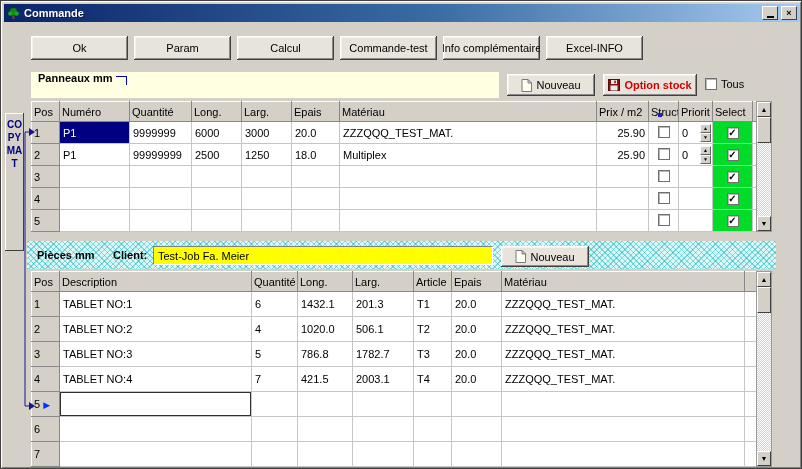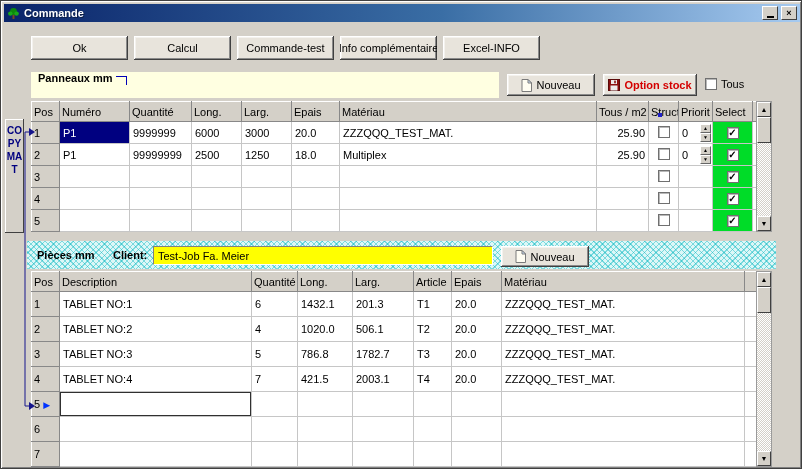--- a/index.html
+++ b/index.html
@@ -91,21 +91,21 @@
       repeating-linear-gradient(-45deg, rgba(0,180,190,.45) 0 1px, transparent 1px 4px)}
   .pieces-title{position:absolute;left:36px;top:248px;font-weight:bold}
   .client-label{position:absolute;left:112px;top:248px;font-weight:bold}
   .client-input{position:absolute;left:152px;top:245px;width:340px;height:19px;background:#ffff00;
     border:1px solid;border-color:#808080 #fff #fff #808080;font-family:"Liberation Sans",sans-serif;
     font-size:11px;padding:0 4px;color:#000}
   .btn-nouveau-pieces{position:absolute;left:500px;top:245px;width:88px;height:21px}
   .btn-option-pieces{position:absolute;left:598px;top:245px;width:99px;height:21px}
 
   
-  .copymat{position:absolute;left:4px;top:118px;width:19px;height:114px;background:#d4d0c8;
+  .copymat{position:absolute;left:4px;top:112px;width:19px;height:138px;background:#d4d0c8;
     box-shadow:inset -1px -1px 0 #404040, inset 1px 1px 0 #fff;
     font-weight:bold;font-size:10px;color:#000080;text-align:center;
     word-break:break-all;line-height:13px;padding-top:5px;cursor:default}
   .connector{position:absolute;left:20px;top:121px;z-index:6;pointer-events:none}
 </style>
 </head>
 <body>
 
 <div class="window">
 
@@ -125,20 +125,23 @@
     <span class="tbtn" style="margin-left:3px">
         <span>×</span>
       </span>
   </div>
 
   <div class="toolbar">
     <div class="btn">
         <span>Ok</span>
       </div>
     <div class="btn">
+        <span>Param</span>
+      </div>
+    <div class="btn">
         <span>Calcul</span>
       </div>
     <div class="btn">
         <span>Commande-test</span>
       </div>
     <div class="btn">
         <span>Info complémentaire</span>
       </div>
     <div class="btn">
         <span>Excel-INFO</span>
@@ -192,21 +195,21 @@
     </colgroup>
     <thead>
       <tr>
         <td>Pos</td>
         <td>Numéro</td>
         <td>Quantité</td>
         <td>Long.</td>
         <td>Larg.</td>
         <td>Epais</td>
         <td>Matériau</td>
-        <td>Tous / m2</td>
+        <td>Prix / m2</td>
         <td>Struct</td>
         <td>Priorit</td>
         <td>Select</td>
         <td></td>
       </tr>
     </thead>
     <tbody>
       <tr>
         <td class="g">1</td>
         <td class="sel-navy">P1</td>

